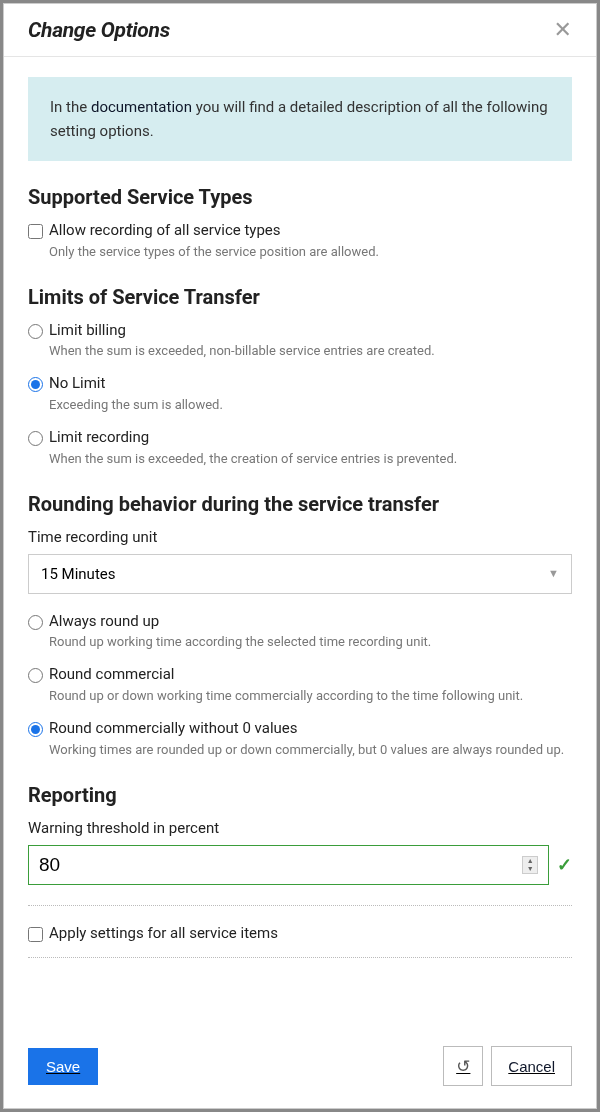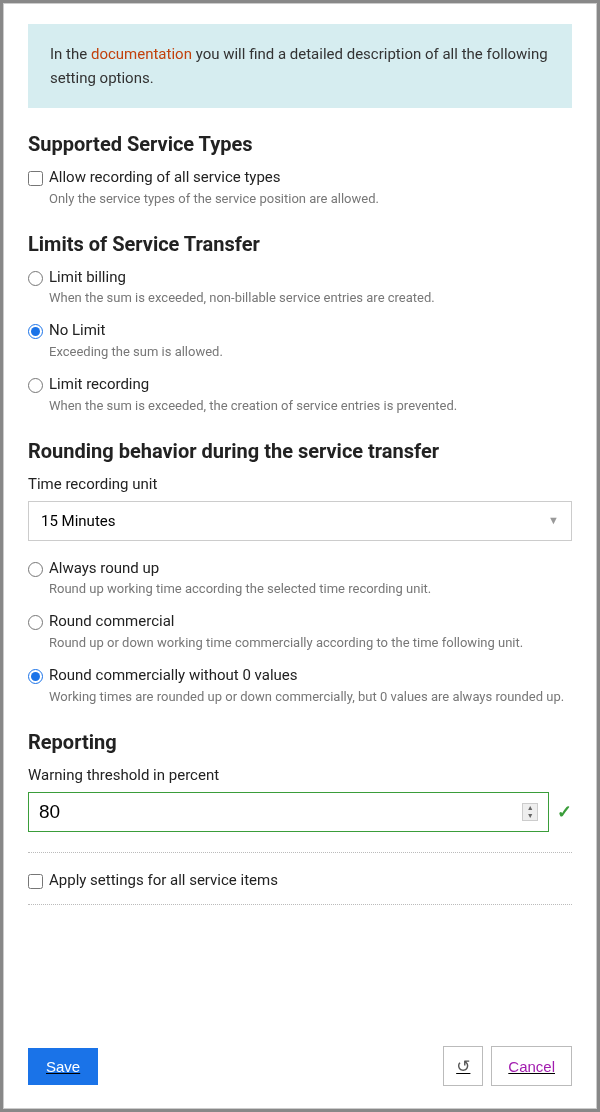--- a/index.html
+++ b/index.html
@@ -49,21 +49,21 @@
     }
     .info-box {
       background: #d6edf0;
       padding: 18px 22px;
       margin-bottom: 24px;
       font-size: 15px;
       line-height: 1.6;
       color: #333;
     }
     .info-box a {
-      color: #c2410c;
+      color: #0f172a;
       text-decoration: none;
     }
     .section-heading {
       font-size: 20px;
       font-weight: 700;
       color: #222;
       margin-bottom: 12px;
       margin-top: 8px;
     }
     .sub-label {
@@ -196,27 +196,31 @@
       display: flex;
       align-items: center;
       justify-content: center;
       font-size: 17px;
       color: #555;
     }
     .btn-secondary {
       background: #fff;
       border: 1px solid #bbb;
       padding: 10px 16px;
-      color: #a21caf;
+      color: #0f172a;
     }
   </style>
 </head>
 <body>
 
 <div class="modal">
+  <div class="modal-header">
+    <div class="modal-title">Change Options</div>
+    <button class="close-btn">✕</button>
+  </div>
 
   <div class="modal-body">
 
     <div class="info-box">
       <span>In the </span><a href="#">documentation</a><span> you will find a detailed description of all the following setting options.</span>
     </div>
 
     <div class="section-heading">Supported Service Types</div>
     <div class="option-row section-gap">
       <input type="checkbox" style="">

